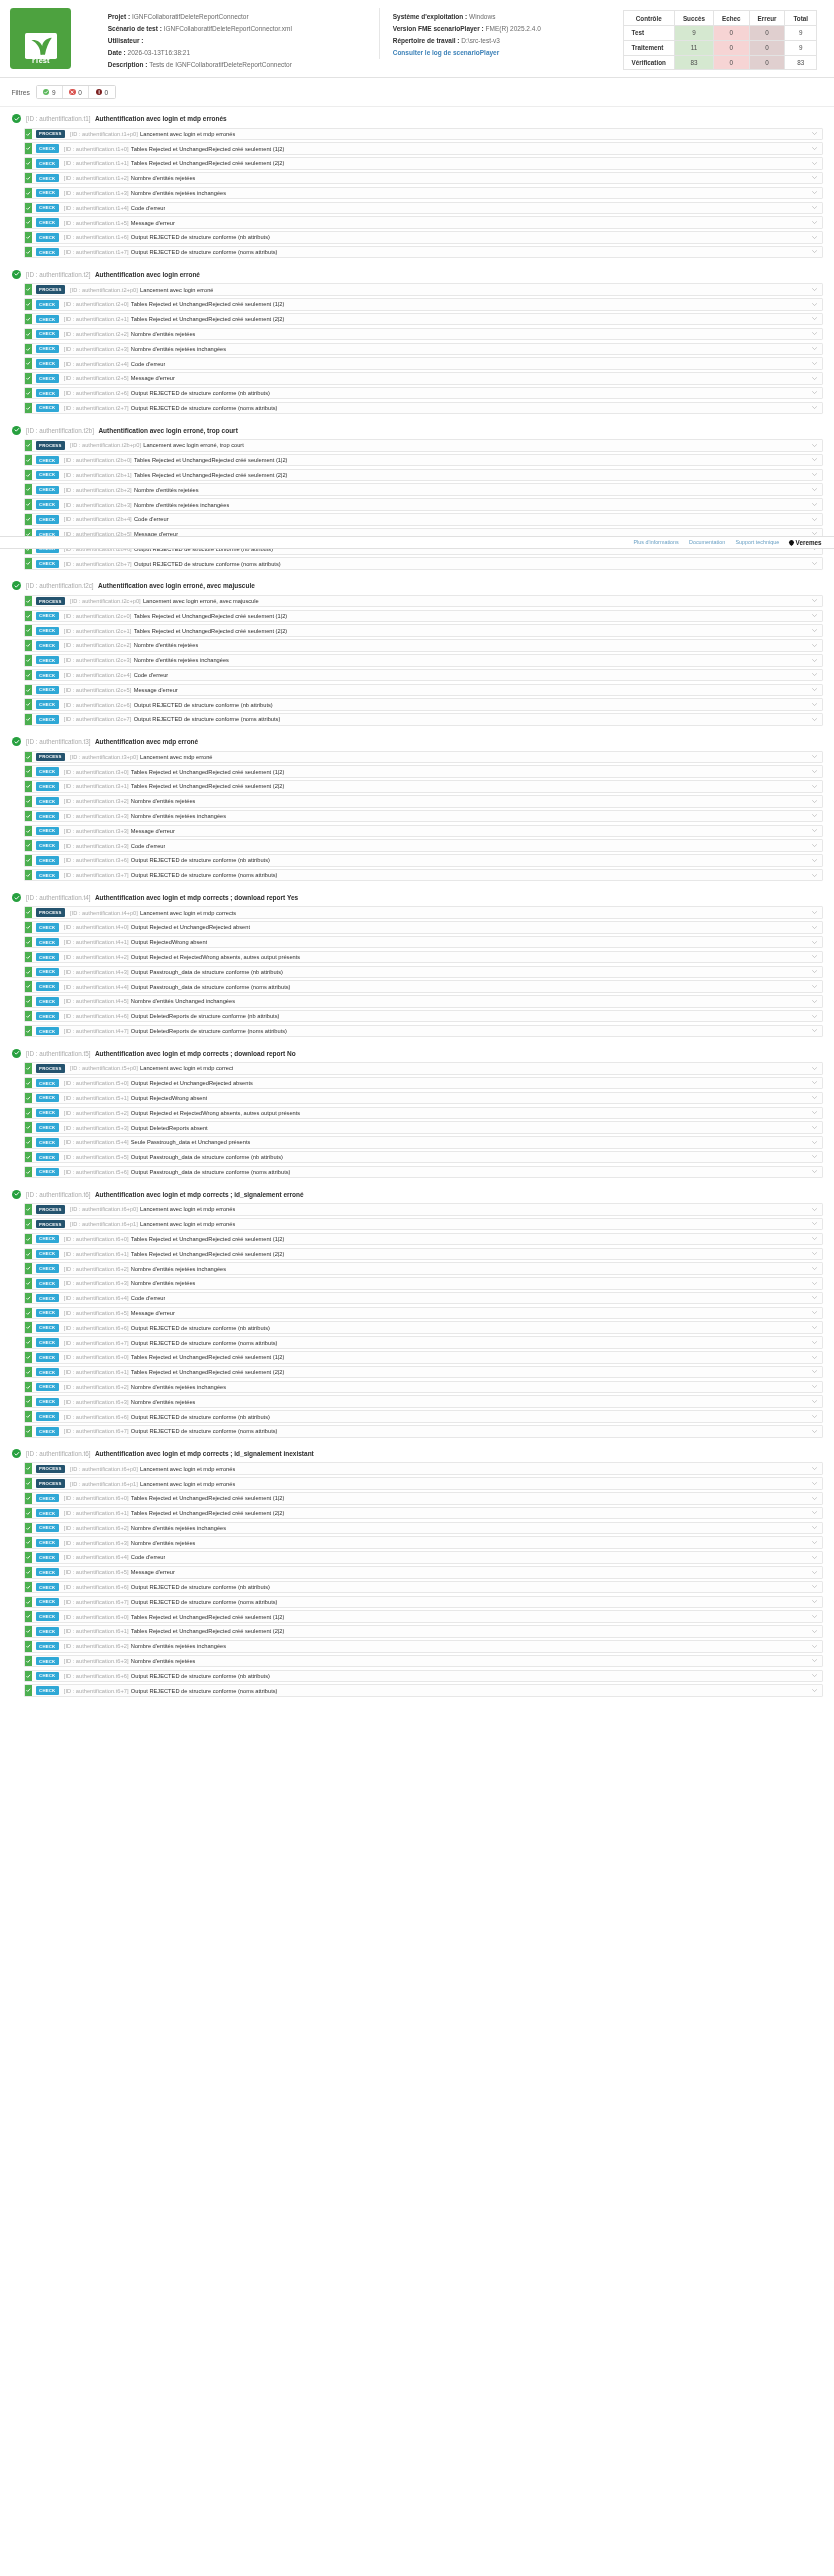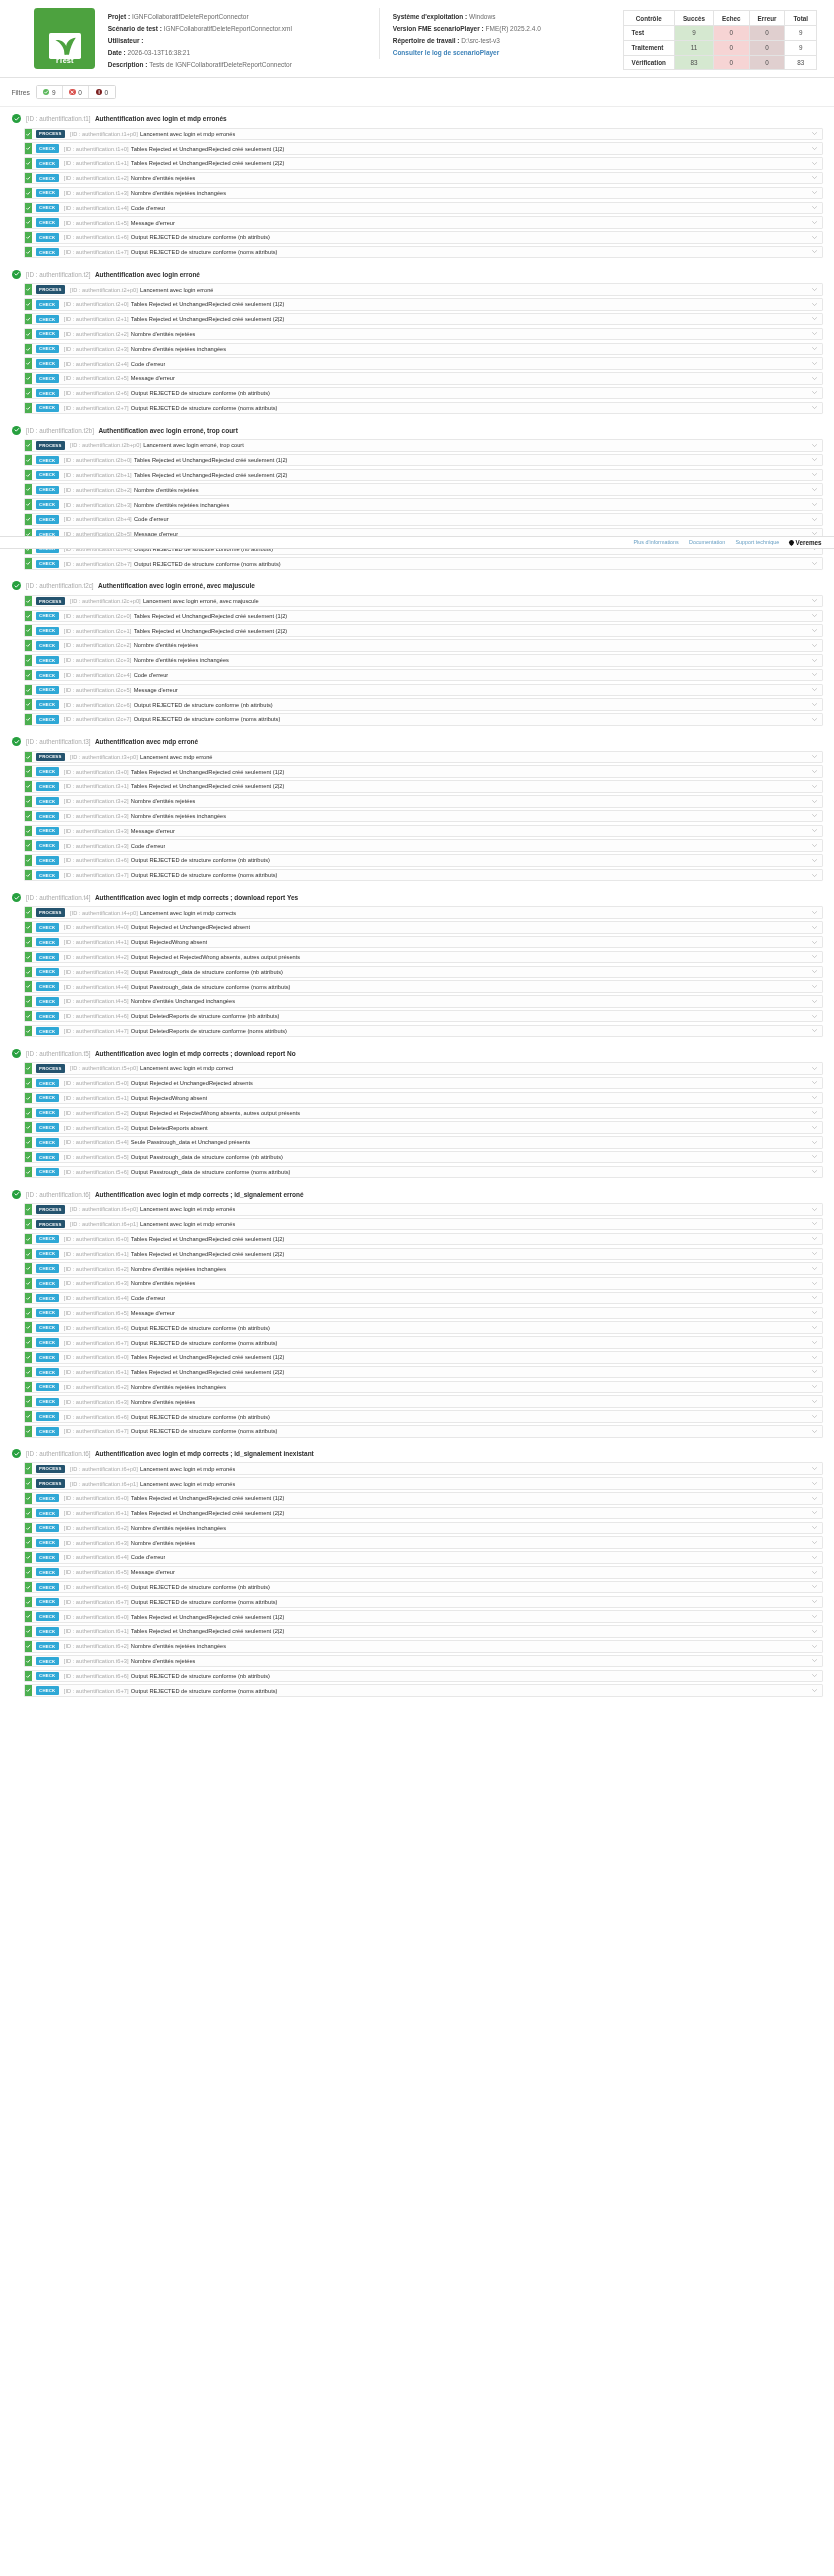--- a/index.html
+++ b/index.html
@@ -13,21 +13,21 @@
   }
 
   
   .header {
     display:flex;
     align-items:flex-start;
     padding:8px 10.2px 5.7px 10.2px;
     border-bottom:0.6px solid #e2e2e2;
     position:relative;
   }
-  .logo-block { width:85px; flex:0 0 85px; display:flex; flex-direction:column; align-items:flex-end; }
+  .logo-block { width:85px; flex:0 0 85px; display:flex; flex-direction:column; align-items:flex-start; }
   .logo-square {
     width:61px; height:61px; background:#4da23f; border-radius:3.4px;
     display:flex; align-items:flex-end; justify-content:center; position:relative;
   }
   .logo-leaf {
     width:32px; height:26px; background:#ffffff; border-radius:1.7px;
     margin-bottom:10.2px; display:flex; align-items:center; justify-content:center;
   }
   .logo-leaf svg { display:block; }
   .logo-name { font-size:7.4px; color:#ffffff; font-weight:bold; position:absolute; bottom:4.5px; }

